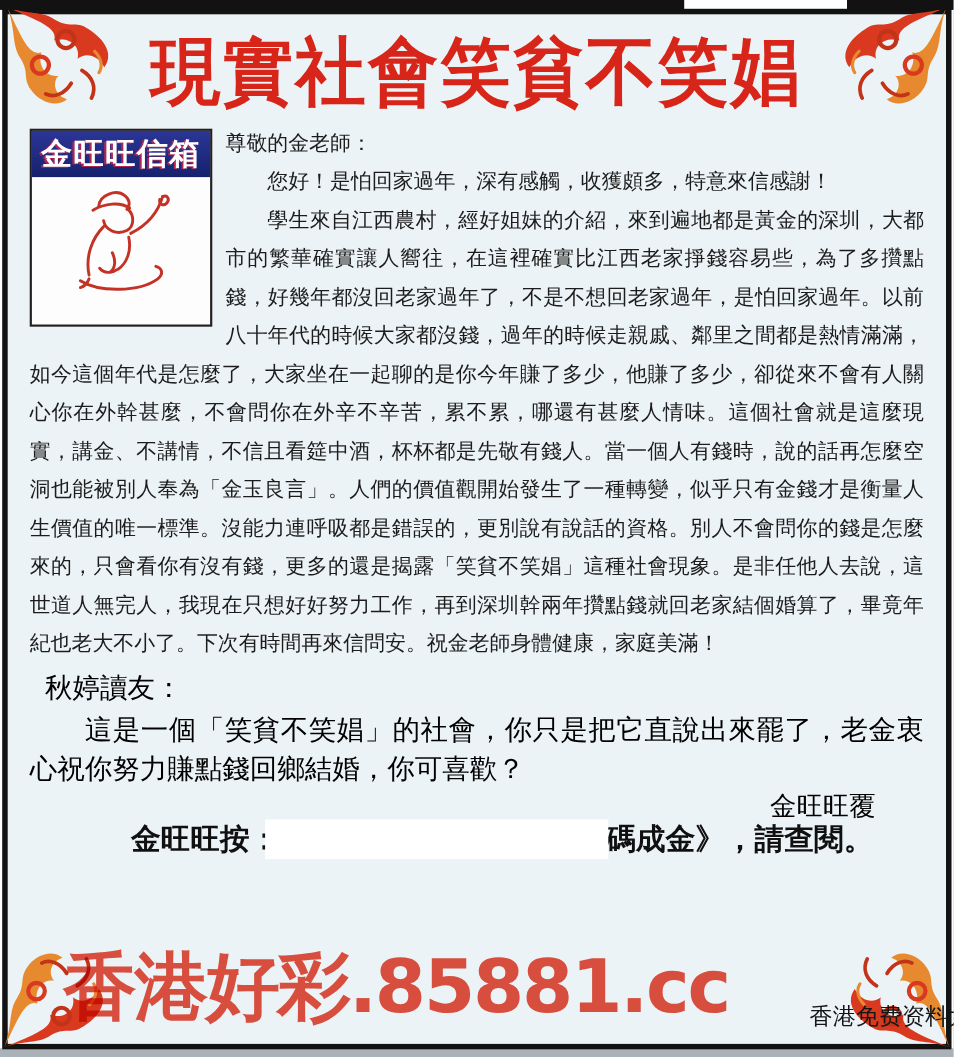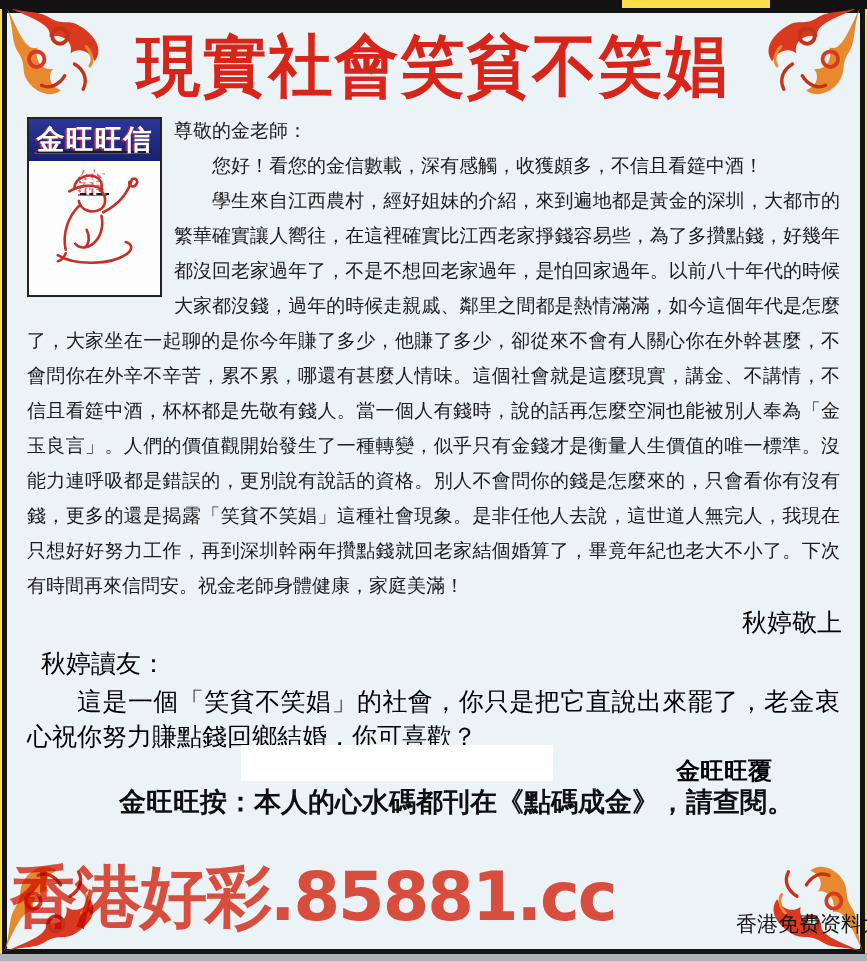--- a/index.html
+++ b/index.html
@@ -1,21 +1,21 @@
 <!DOCTYPE html>
 <html><head>
 <meta charset="utf-8">
 <style>
   html,body{margin:0;padding:0;}
   body{
     width:867px;height:961px;position:relative;overflow:hidden;
     background:#b9c0c5;
     font-family:"DejaVu Serif","Liberation Serif",serif;
   }
-  .canvas{position:absolute;inset:0;background:#fde047;}
+  .canvas{position:absolute;inset:0;background:#ffffff;}
   .topstrip{position:absolute;top:0;height:9px;background:#121212;z-index:40;}
   .topstrip.a{left:0;width:622px;}
   .topstrip.b{left:770px;width:97px;}
   .bottomstrip{position:absolute;left:0;bottom:0;width:867px;height:8px;background:#aab2b7;z-index:1;}
 
   .frame{
     position:absolute;left:2px;top:8px;width:853px;height:936px;
     border:5px solid #131313;background:#ecf3f6;z-index:2;
   }
 
@@ -30,47 +30,47 @@
     margin:10px 0 0 0;text-align:center;
     color:#d7251a;font-size:64px;line-height:86px;font-weight:900;
     letter-spacing:2px;transform:scaleY(1.05);
   }
 
   .letter{padding:4px 20px 0 20px;color:#1c1c1c;}
   .letter p{margin:0;font-size:19px;line-height:35px;text-align:justify;}
   .ind{text-indent:2em;}
 
   .logo{
-    float:left;width:135px;height:180px;margin:4px 12px 4px 0;
-    border:2px solid #222;background:#fdfdfd;box-sizing:border-box;text-decoration:underline;
+    float:left;width:166px;height:180px;margin:4px 12px 4px 0;
+    border:2px solid #222;background:#fdfdfd;box-sizing:border-box;
   }
   .logo-head{
     height:42px;background:linear-gradient(#2b3697,#16216e);
     color:#fff;font-family:"DejaVu Sans","Liberation Sans",sans-serif;
     font-weight:bold;font-size:28px;line-height:42px;text-align:center;
     letter-spacing:1px;text-shadow:-2px 1px 0 rgba(214,40,70,.75);
   }
   .logo-art{height:134px;display:flex;align-items:center;justify-content:center;}
 
   .sig-writer{text-align:right;padding-right:18px;font-size:25px;line-height:36px;margin:2px 0 0 0;}
   .reply-salute{margin:5px 0 0 14px;padding:0 20px;font-size:25px;line-height:36px;}
   .reply-body{margin:2px 0 0 0;padding:0 20px;font-size:25px;line-height:35px;text-align:justify;}
-  .sig-jin{text-align:right;padding-right:88px;font-size:24px;line-height:30px;margin:2px 0 0 0;font-weight:bold;}
+  .sig-jin{text-align:right;padding-right:64px;font-size:24px;line-height:30px;margin:2px 0 0 0;}
   .note{
     margin:0 0 0 112px;font-size:27px;line-height:32px;font-weight:bold;
     color:#101010;z-index:10;position:relative;
   }
 
   .whiteout{position:absolute;left:241px;top:745px;width:312px;height:36px;background:#ffffff;z-index:5;}
 
   .wm-red{
     position:absolute;left:10px;top:852px;width:700px;z-index:20;
     font-family:"DejaVu Sans","Liberation Sans",sans-serif;
     font-weight:bold;font-size:67px;letter-spacing:-2px;
-    color:rgba(230,58,38,0.88);mix-blend-mode:multiply;white-space:nowrap;
+    color:rgba(230,58,38,0.88);mix-blend-mode:multiply;white-space:nowrap;text-align:center;
   }
   .wm-black{
     position:absolute;left:736px;top:910px;z-index:30;
     font-family:"DejaVu Sans","Liberation Sans",sans-serif;
     font-size:21px;color:#151515;white-space:nowrap;
   }
   .hidden-defs{position:absolute;width:0;height:0;overflow:hidden;}
 </style>
 </head>
 <body>
@@ -114,25 +114,24 @@
     <div class="letter">
       <div class="logo">
         <div class="logo-head">金旺旺信箱</div>
         <div class="logo-art">
           <svg width="132" height="124">
               <use href="#writer"></use>
             </svg>
         </div>
       </div>
       <p>尊敬的金老師：</p>
-      <p class="ind">您好！看您的金信數載，深有感觸，收獲頗多，不信且看筵中酒！</p>
+      <p class="ind">您好！是怕回家過年，深有感觸，收獲頗多，特意來信感謝！</p>
       <p class="ind">學生來自江西農村，經好姐妹的介紹，來到遍地都是黃金的深圳，大都市的繁華確實讓人嚮往，在這裡確實比江西老家掙錢容易些，為了多攢點錢，好幾年都沒回老家過年了，不是不想回老家過年，是怕回家過年。以前八十年代的時候大家都沒錢，過年的時候走親戚、鄰里之間都是熱情滿滿，如今這個年代是怎麼了，大家坐在一起聊的是你今年賺了多少，他賺了多少，卻從來不會有人關心你在外幹甚麼，不會問你在外辛不辛苦，累不累，哪還有甚麼人情味。這個社會就是這麼現實，講金、不講情，不信且看筵中酒，杯杯都是先敬有錢人。當一個人有錢時，說的話再怎麼空洞也能被別人奉為「金玉良言」。人們的價值觀開始發生了一種轉變，似乎只有金錢才是衡量人生價值的唯一標準。沒能力連呼吸都是錯誤的，更別說有說話的資格。別人不會問你的錢是怎麼來的，只會看你有沒有錢，更多的還是揭露「笑貧不笑娼」這種社會現象。是非任他人去說，這世道人無完人，我現在只想好好努力工作，再到深圳幹兩年攢點錢就回老家結個婚算了，畢竟年紀也老大不小了。下次有時間再來信問安。祝金老師身體健康，家庭美滿！</p>
     </div>
 
-    <p class="sig-writer">秋婷敬上</p>
 
     <p class="reply-salute">秋婷讀友：</p>
     <p class="reply-body ind">這是一個「笑貧不笑娼」的社會，你只是把它直說出來罷了，老金衷心祝你努力賺點錢回鄉結婚，你可喜歡？</p>
     <p class="sig-jin">金旺旺覆</p>
 
     <p class="note">金旺旺按：本人的心水碼都刊在《點碼成金》，請查閱。</p>
   </div>
 
   <div class="whiteout"></div>
 

